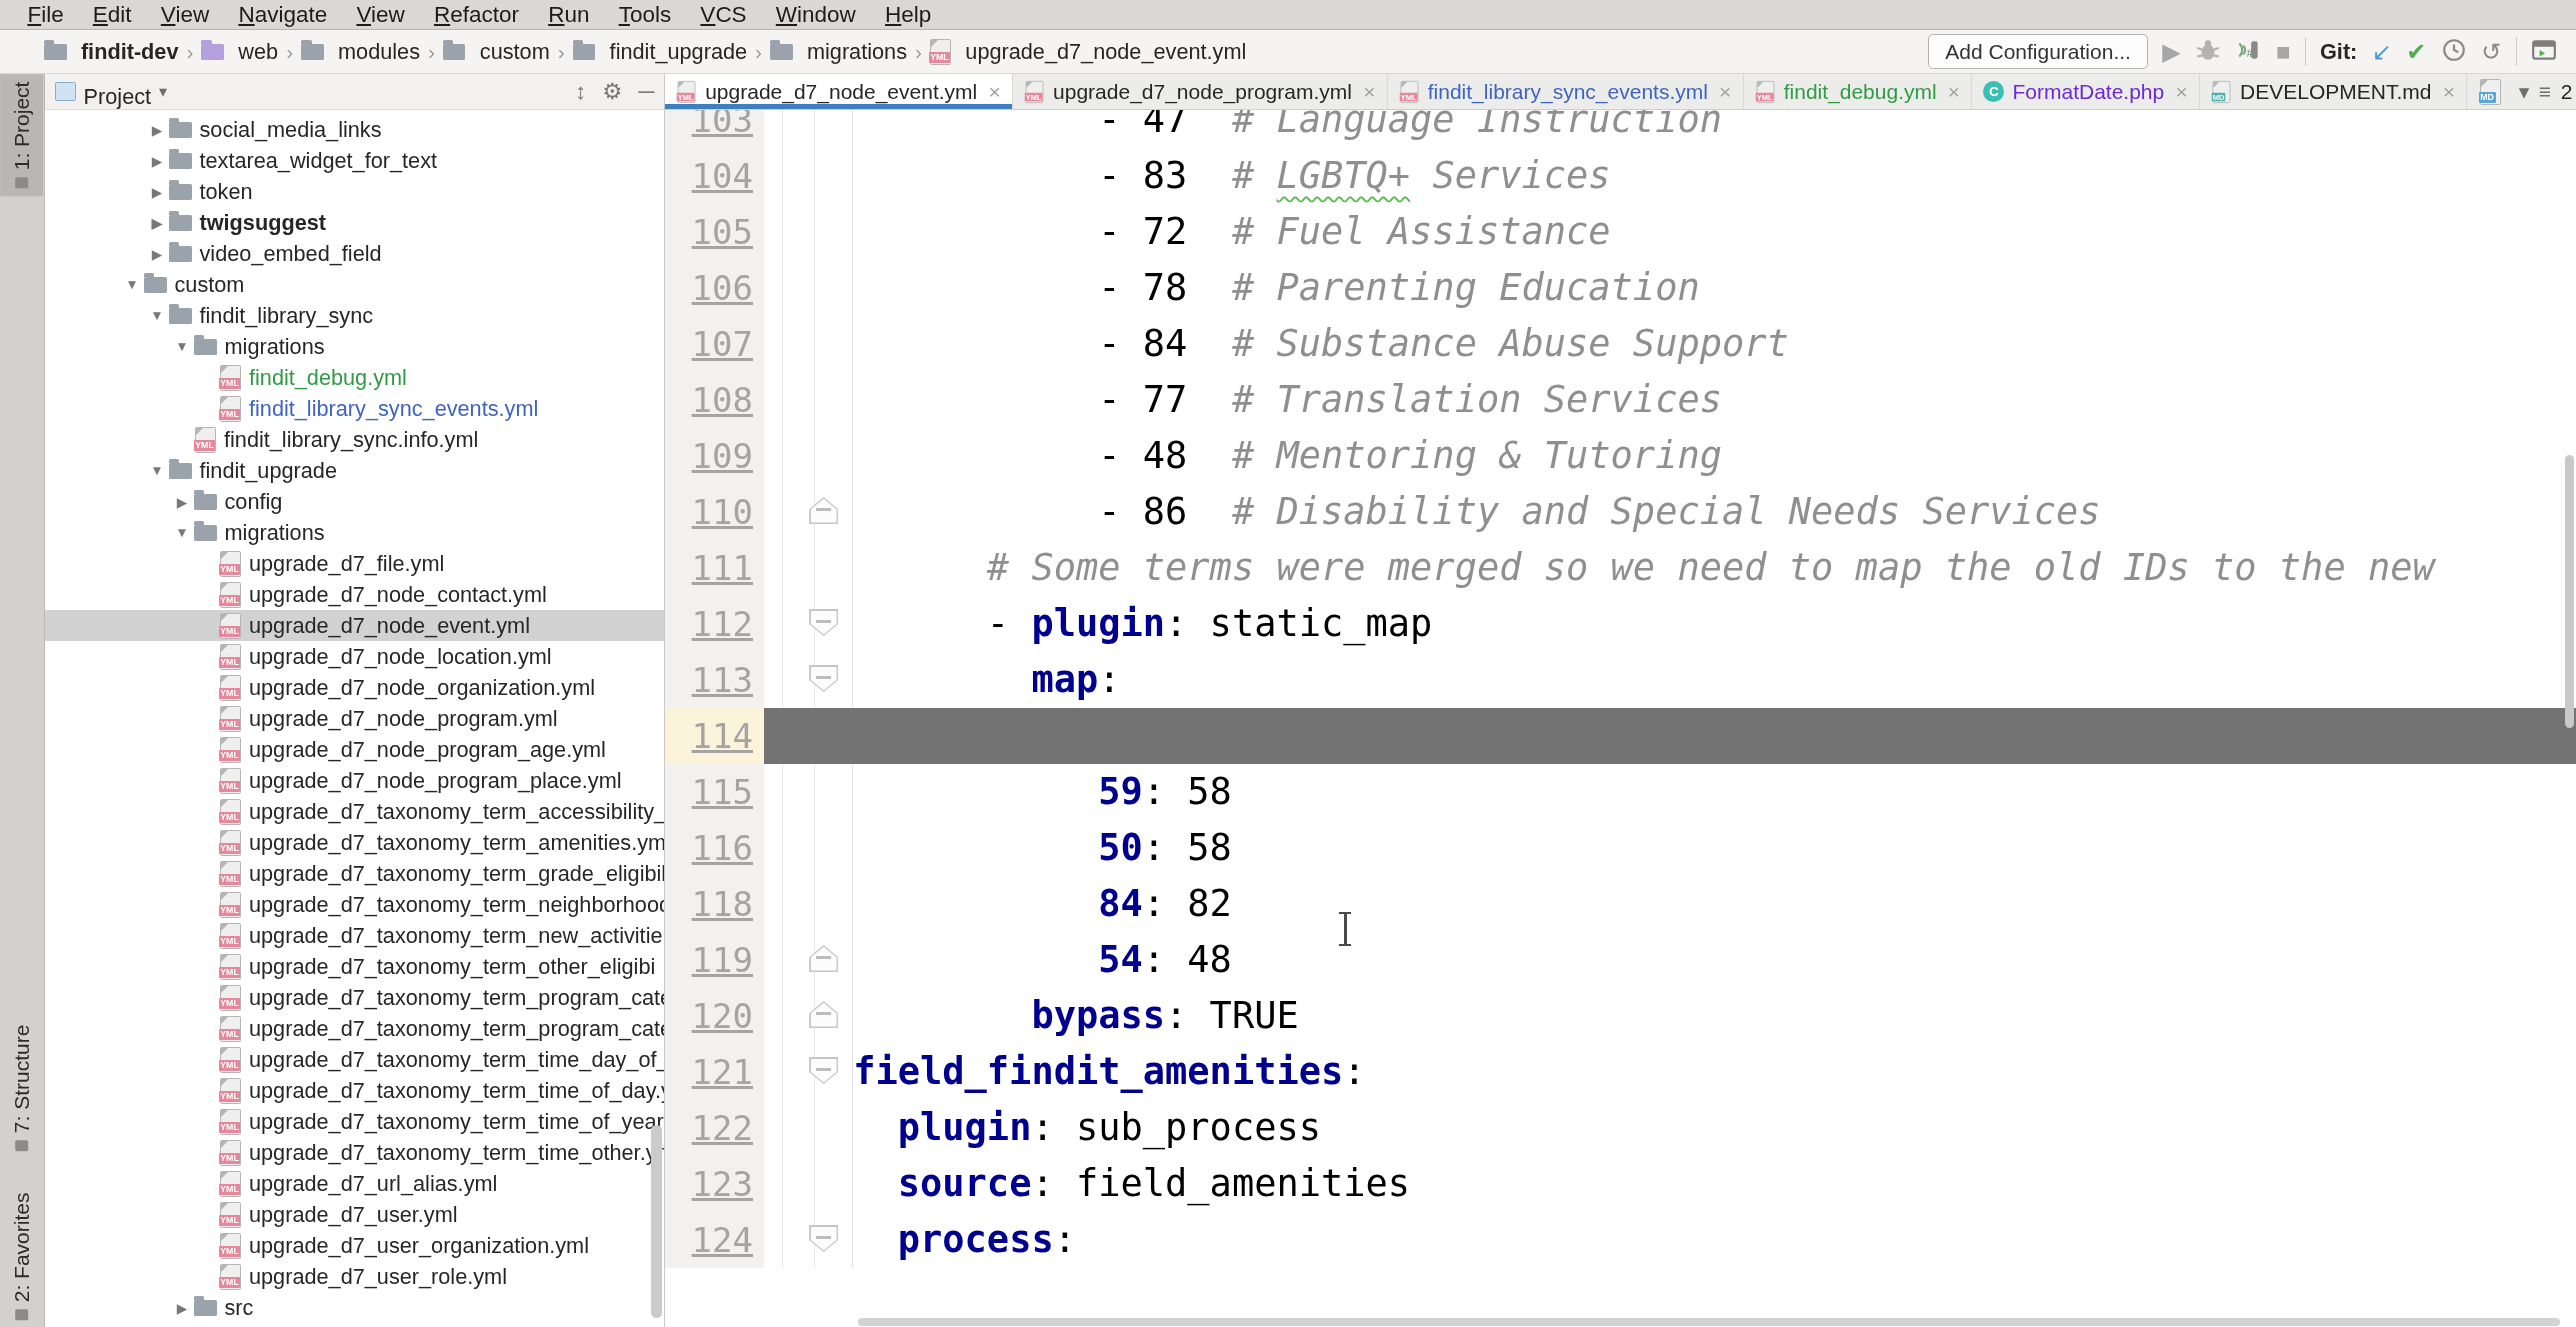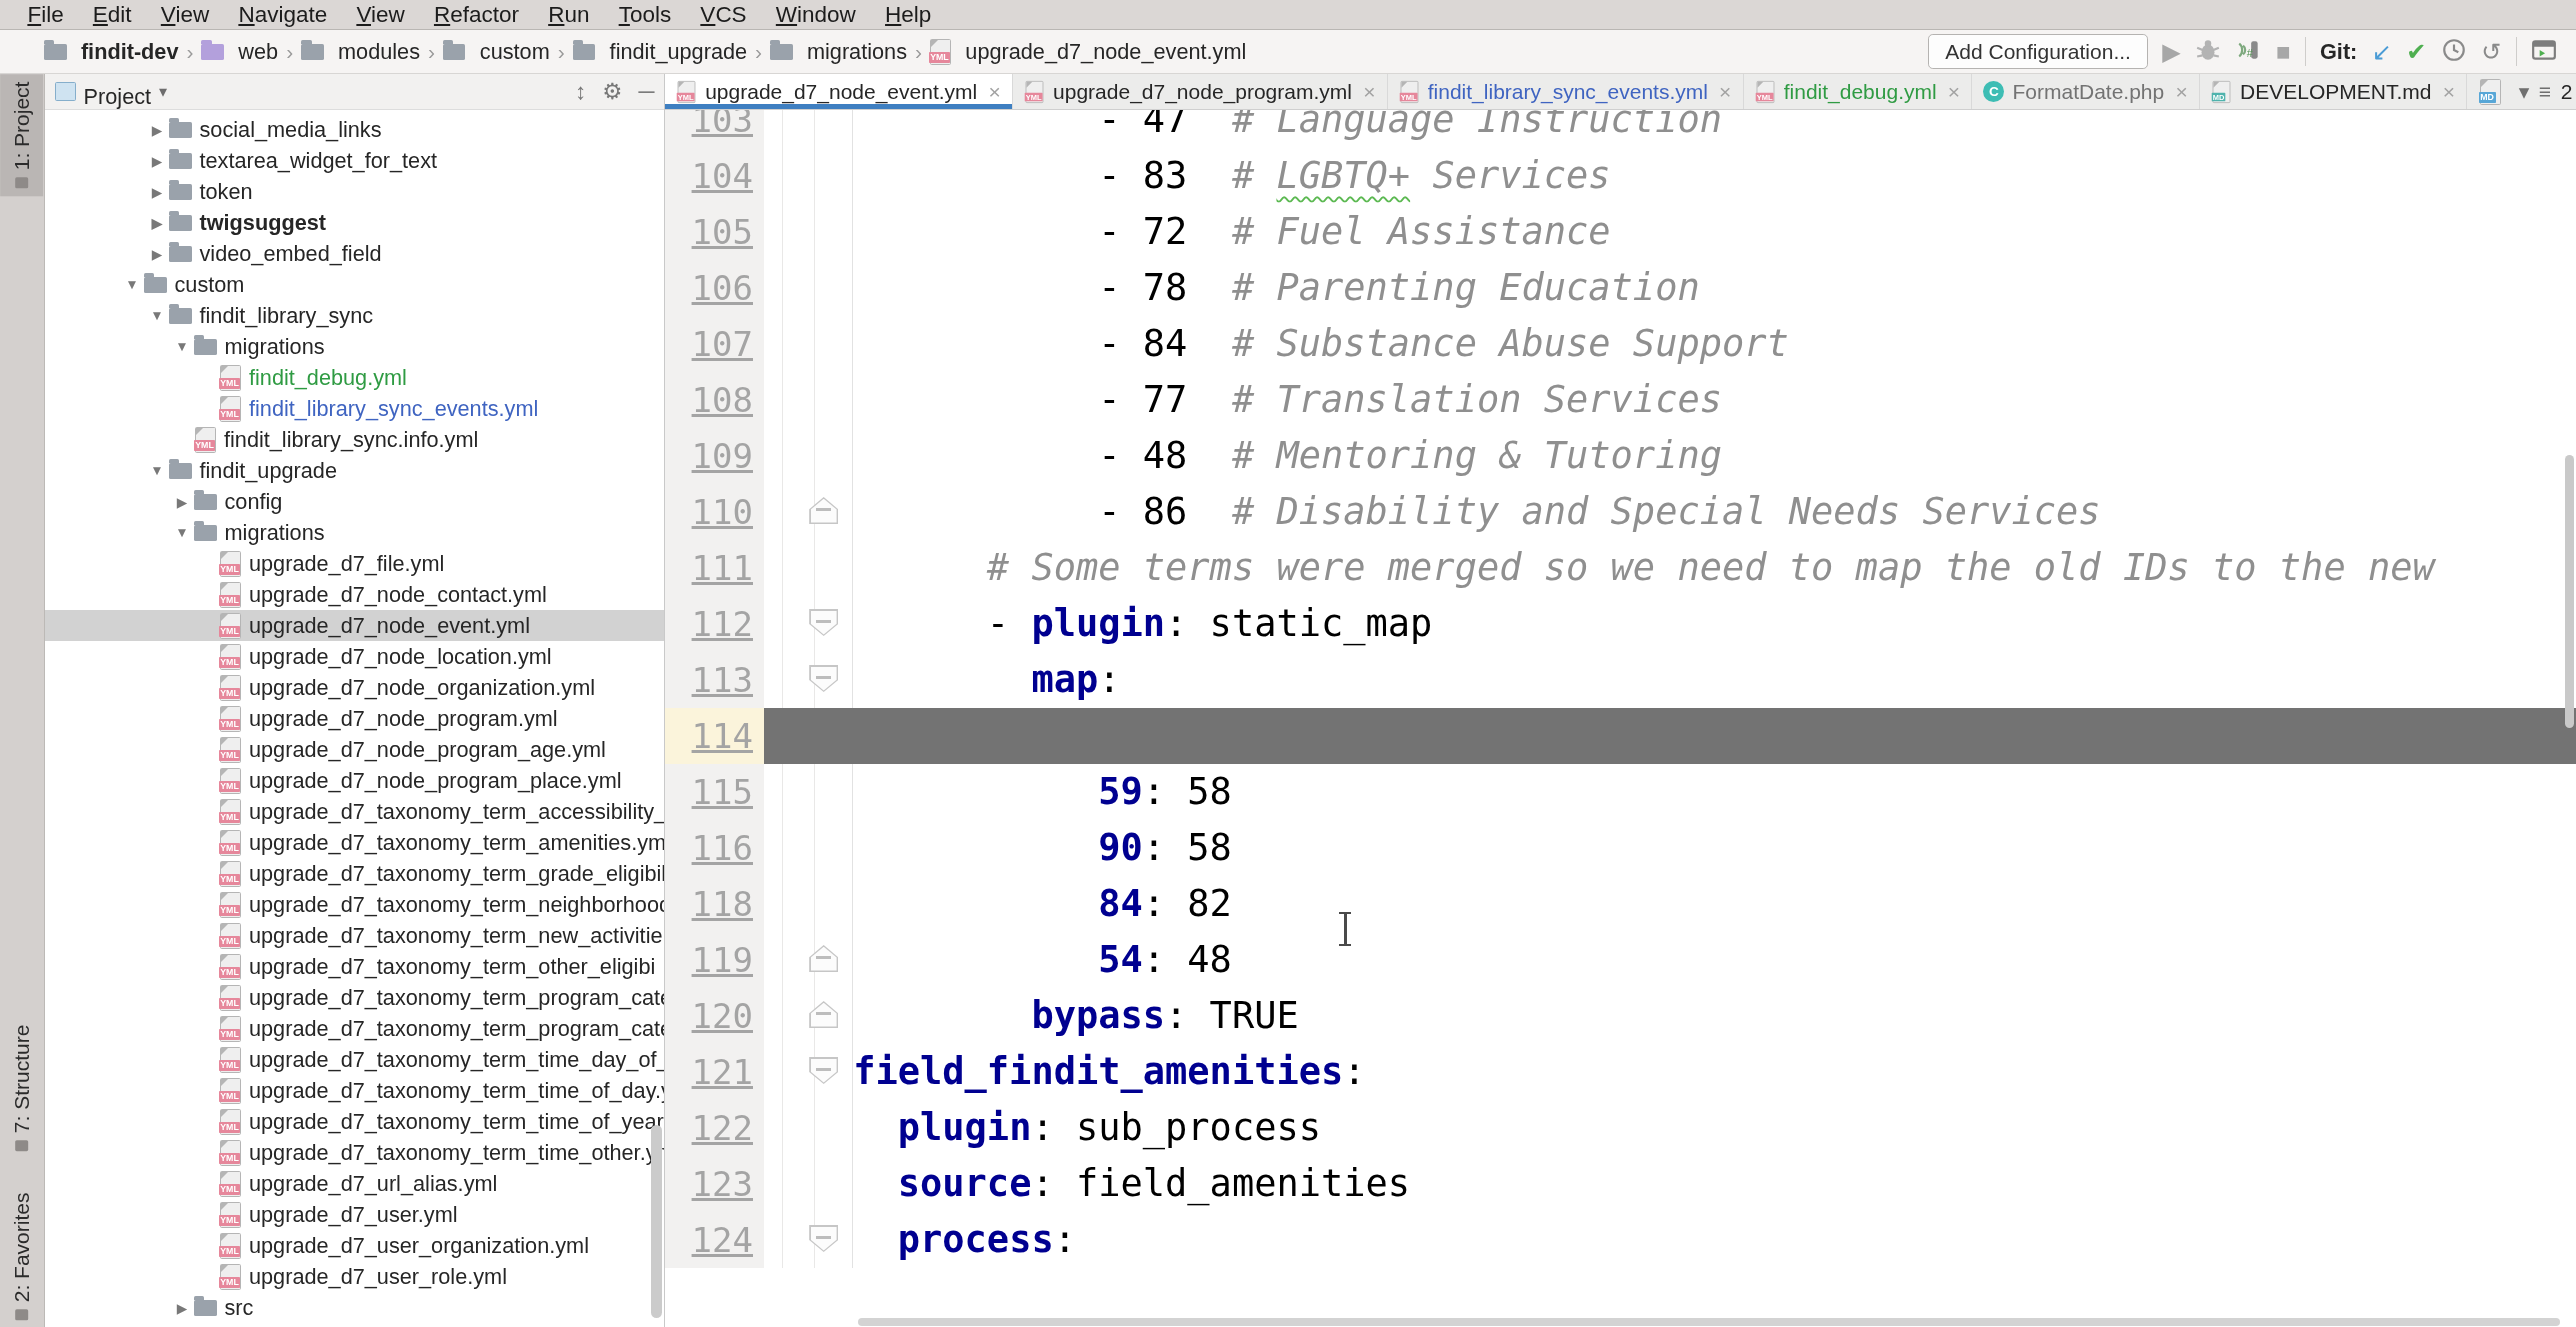--- a/index.html
+++ b/index.html
@@ -472,21 +472,21 @@
           </div>
           <div class="tab">
             <span class="ficon">
               <span class="badge">YML</span>
             </span>
             <span style="color: rgb(47, 155, 67);">findit_debug.yml</span>
             <span class="close">×</span>
           </div>
           <div class="tab">
             <span class="cicon">C</span>
-            <span style="color: #737373;">FormatDate.php</span>
+            <span style="color: #6d28d9;">FormatDate.php</span>
             <span class="close">×</span>
           </div>
           <div class="tab">
             <span class="ficon">
               <span class="badge md">MD</span>
             </span>
             <span style="color: rgb(38, 38, 38);">DEVELOPMENT.md</span>
             <span class="close">×</span>
           </div>
           <div class="tabbar-right">
@@ -618,21 +618,21 @@
                 <span class="guide2"></span>
               </span>
               <span class="code"><span class="tk p">           </span><span class="tk k">59</span><span class="tk p">: 58</span></span>
             </div>
             <div class="line">
               <span class="ln">116</span>
               <span class="foldzone">
                 <span class="guide1"></span>
                 <span class="guide2"></span>
               </span>
-              <span class="code"><span class="tk p">           </span><span class="tk k">90</span><span class="tk p">: 58</span></span>
+              <span class="code"><span class="tk p">           </span><span class="tk k">50</span><span class="tk p">: 58</span></span>
             </div>
             <div class="line">
               <span class="ln">118</span>
               <span class="foldzone">
                 <span class="guide1"></span>
                 <span class="guide2"></span>
               </span>
               <span class="code"><span class="tk p">           </span><span class="tk k">84</span><span class="tk p">: 82</span></span>
             </div>
             <div class="line">

